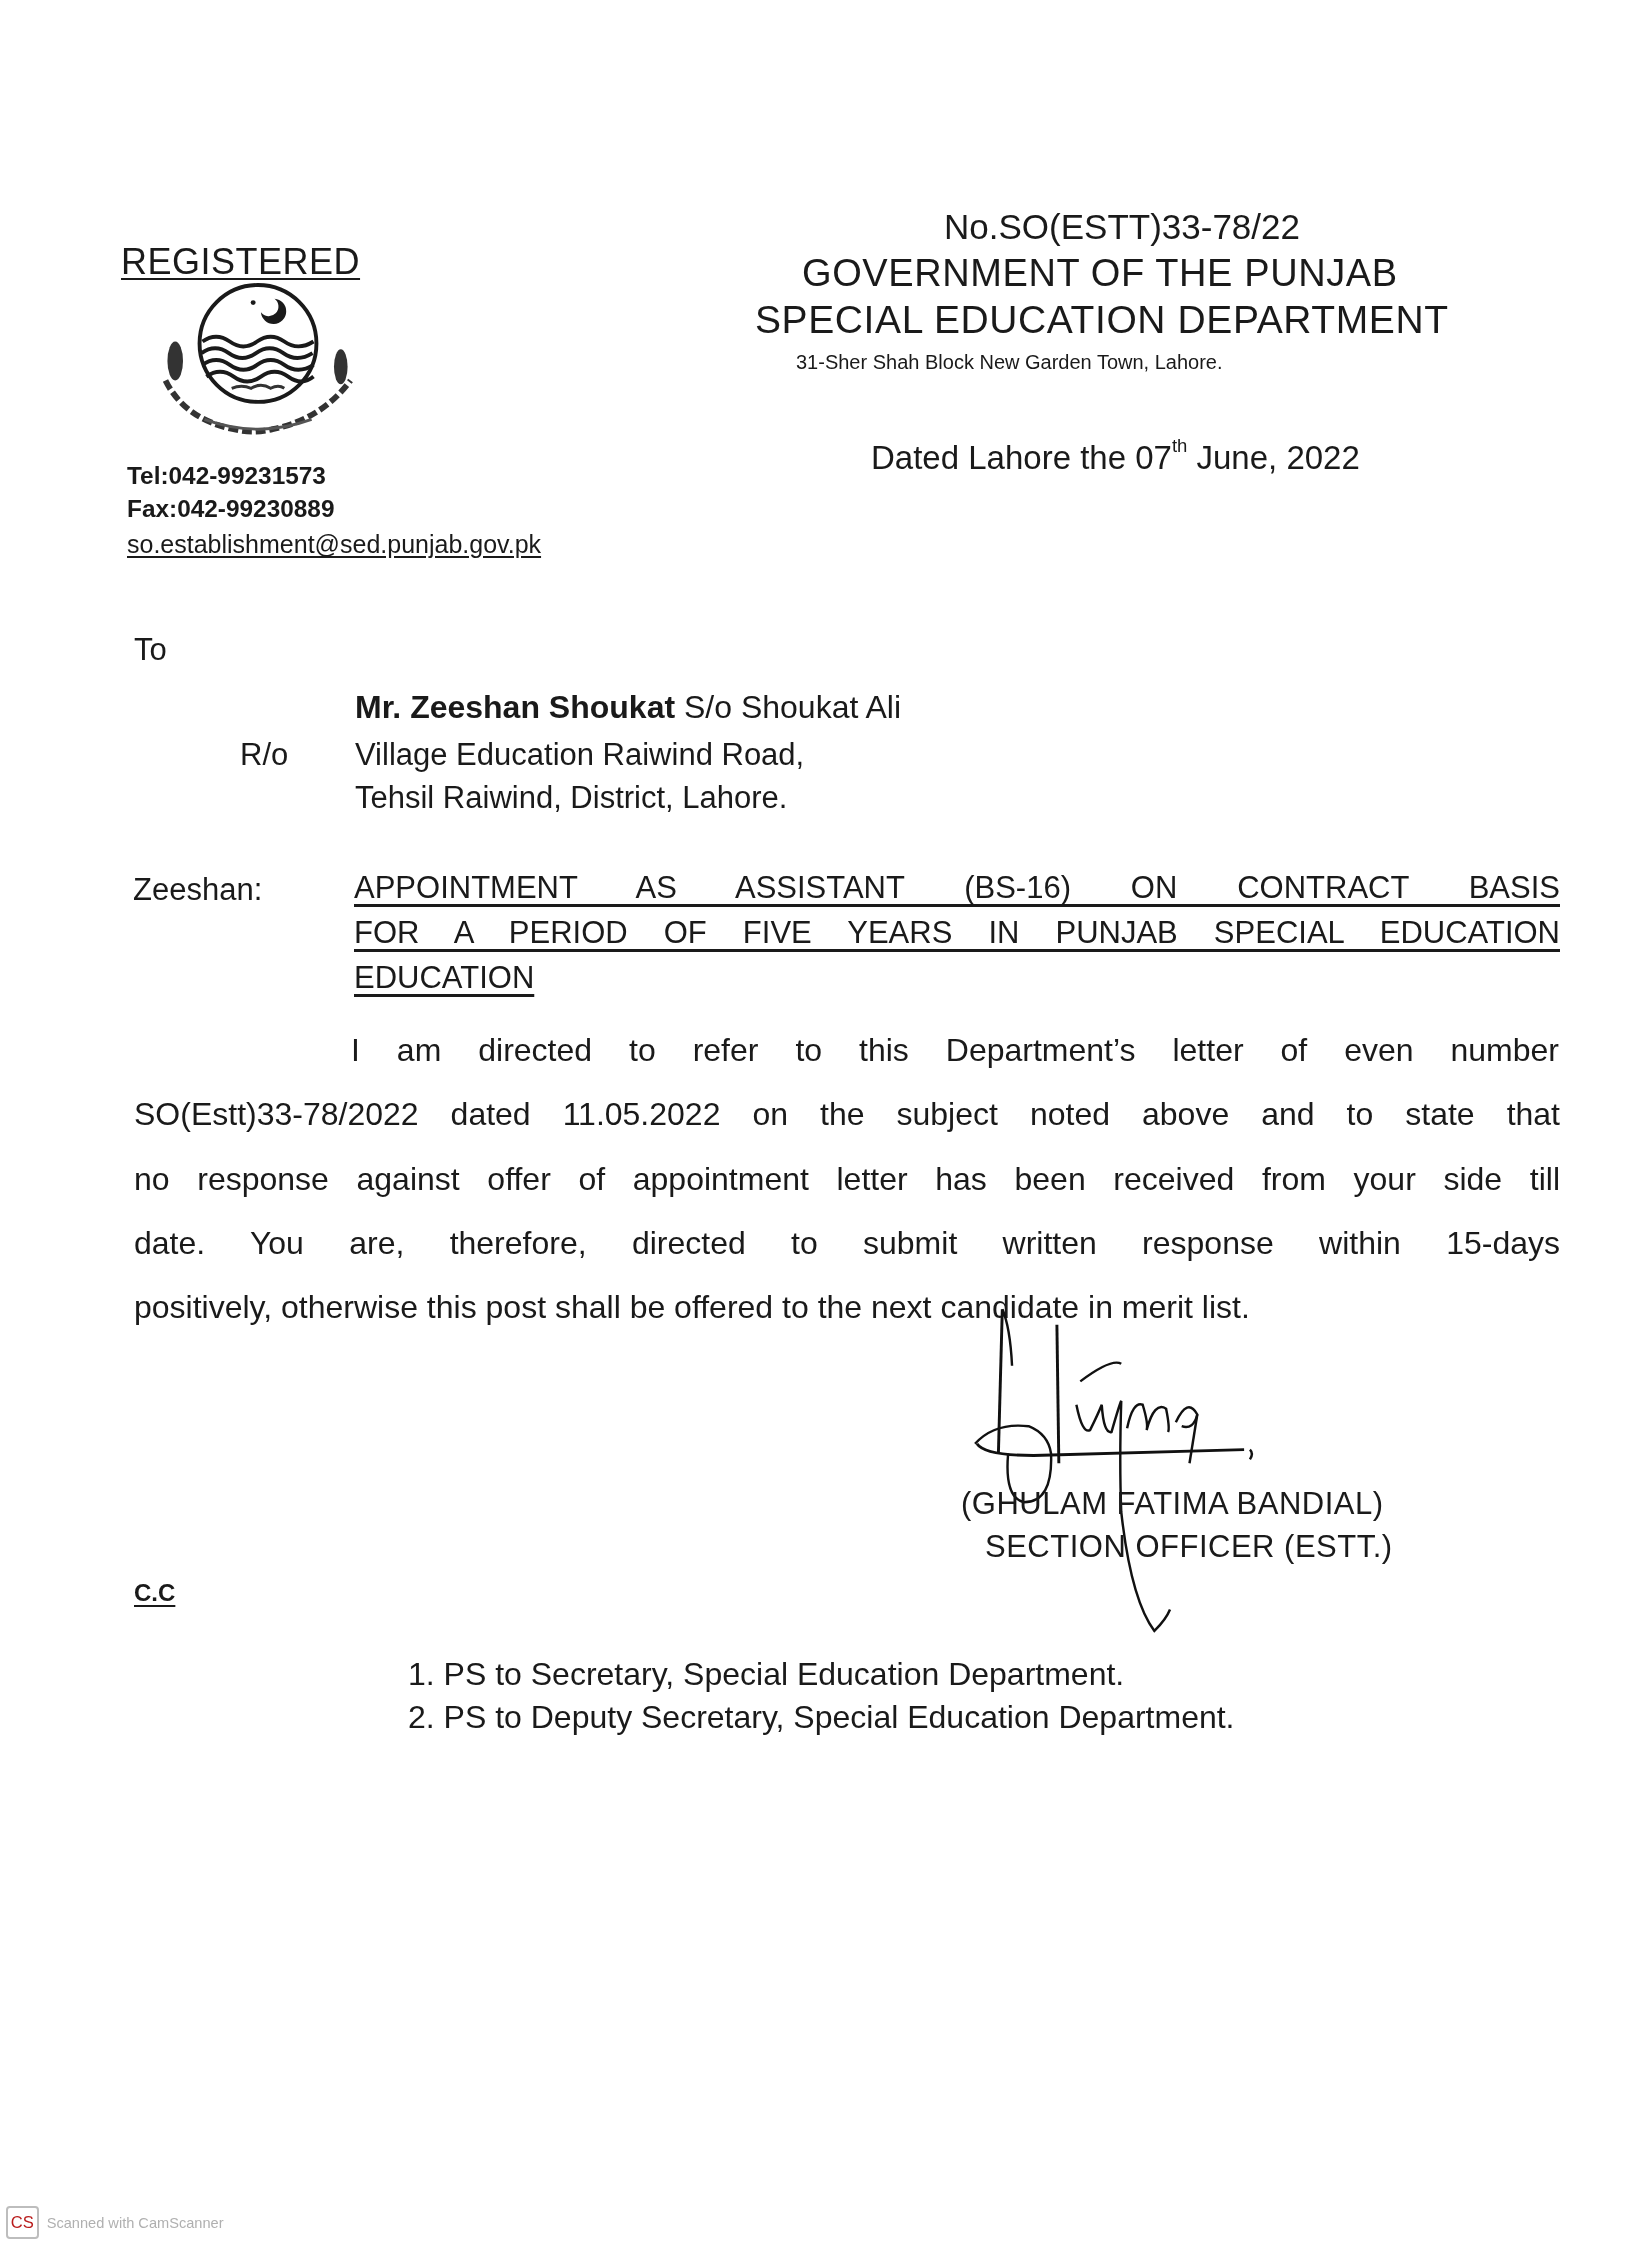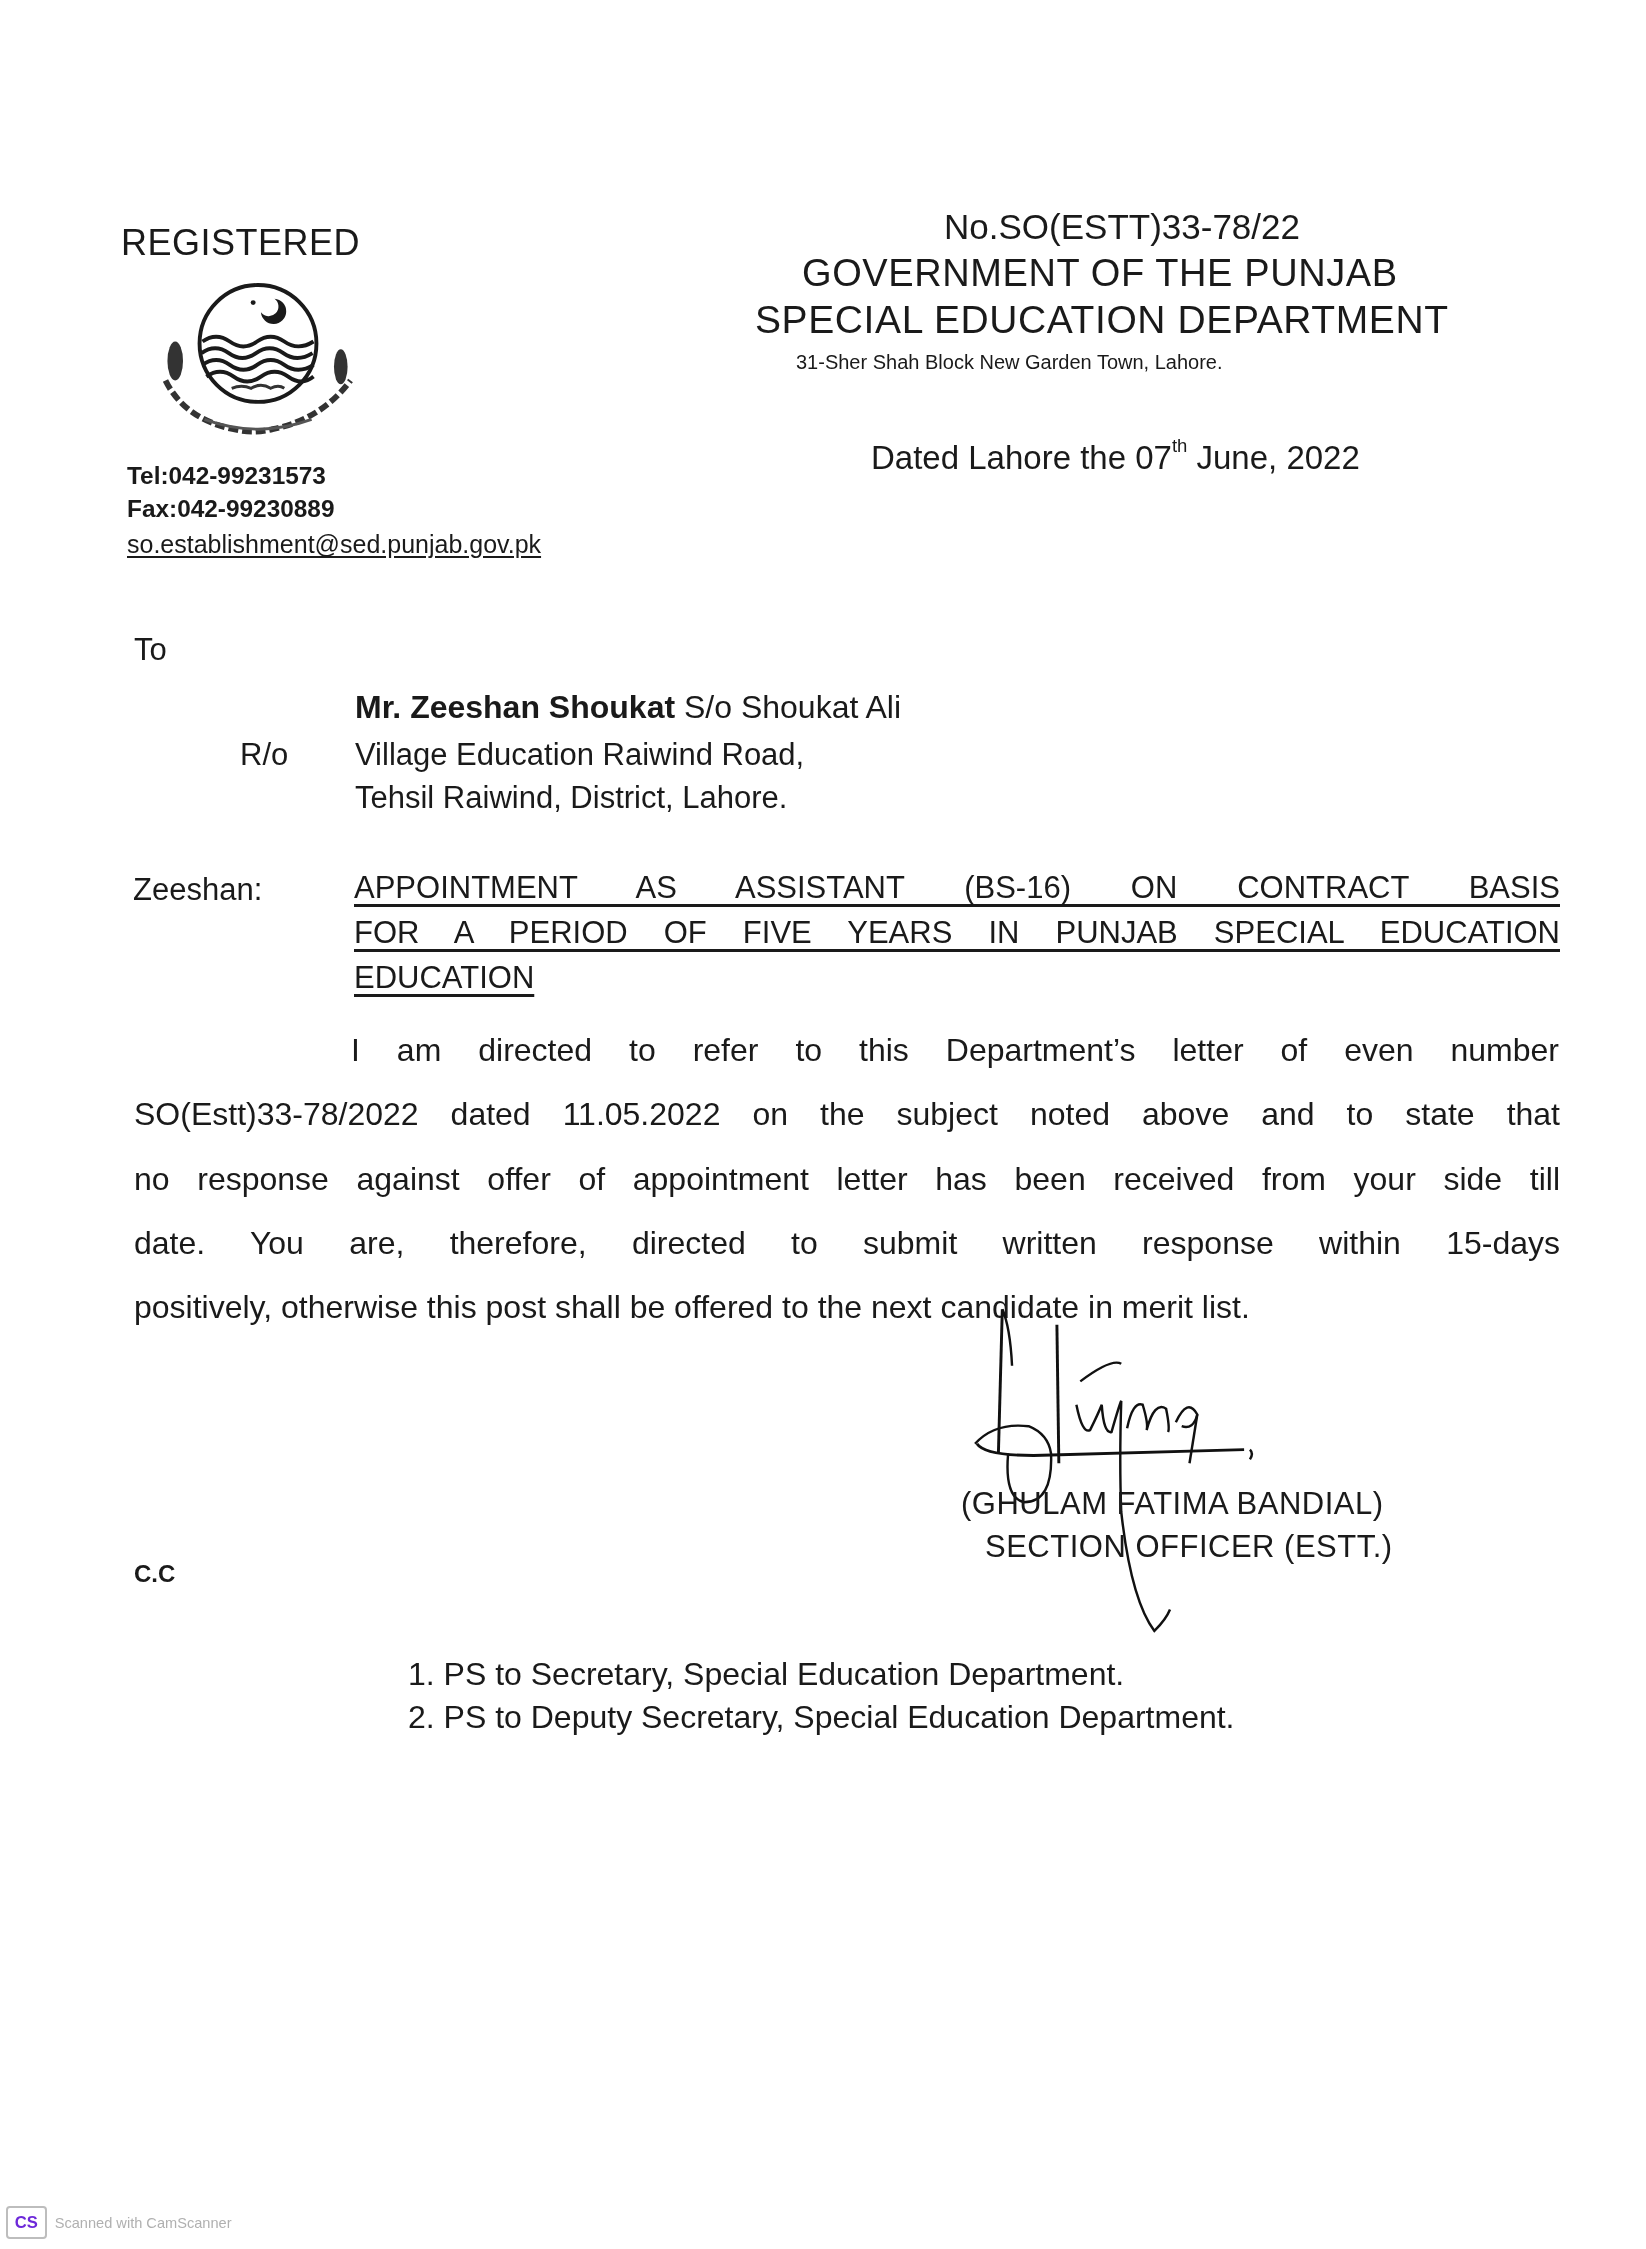--- a/index.html
+++ b/index.html
@@ -1,19 +1,19 @@
 <!DOCTYPE html>
 <html><head>
 <meta charset="utf-8">
 <style>
   html, body { margin:0; padding:0; }
   body { width:1646px; height:2250px; background:#ffffff; position:relative; overflow:hidden;
          font-family:"Liberation Sans", sans-serif; color:#1a1a1a; }
   .abs { position:absolute; white-space:nowrap; }
-  .u { text-underline-offset:3.9px; text-decoration-thickness:2px; }
+  .u { text-decoration:underline; text-underline-offset:3.9px; text-decoration-thickness:2px;margin-top:19px; }
   .reg { left:121px; top:222px; font-size:36px; letter-spacing:0.5px; }
   .contact { left:127px; font-size:24.4px; font-weight:bold; }
   .email { left:127px; top:530px; font-size:25px; text-decoration:underline; text-underline-offset:2.9px; }
   .hdr-no { left:944px; top:207px; font-size:35px; }
   .hdr-gov { left:802px; top:252px; font-size:38px; letter-spacing:0.6px; }
   .hdr-dept { left:755px; top:298px; font-size:39px; letter-spacing:0.6px; }
   .hdr-addr { left:796px; top:351px; font-size:20px; }
   .dated { left:871px; top:439px; font-size:33px; }
   .dated sup { font-size:18.5px; vertical-align:top; position:relative; top:-3.9px; }
   .to { left:134px; top:632px; font-size:31px; }
@@ -28,22 +28,22 @@
   .subj2 { top:915px; width:1206px; text-align:justify; text-align-last:justify; }
   .subj3 { top:960px; }
   .para { left:134px; font-size:32px; width:1426px; text-align:justify; text-align-last:justify; }
   .para.first { left:351px; width:1208px; }
   .para.last { text-align-last:left; }
   .sig-name { left:961px; top:1486px; font-size:31px; letter-spacing:0.5px; }
   .sig-title { left:985px; top:1529px; font-size:31px; letter-spacing:0.5px; }
   .cc { left:134px; top:1560px; font-size:24px; font-weight:bold; }
   .cc-item { left:408px; font-size:32px;text-align:center; }
   .footer { left:5.9px; top:2206px; font-size:14.6px; color:#b0b0b0; display:flex; align-items:center; gap:7.8px; }
-  .cs-icon { width:41px; height:33px; border:2.9px solid #bdbdbd; border-radius:3.9px; box-sizing:border-box;
-             color:#6d28d9; font-weight:bold; font-size:16.6px; display:flex; align-items:center; justify-content:center; }
+  .cs-icon { width:33px; height:33px; border:2.9px solid #bdbdbd; border-radius:3.9px; box-sizing:border-box;
+             color:#b91c1c; font-weight:normal; font-size:16.6px; display:flex; align-items:center; justify-content:center; }
   svg { position:absolute; overflow:visible; }
 </style>
 </head>
 <body>
 
 <div class="abs reg u">REGISTERED</div>
 
 <svg style="left:146px; top:283px;" width="224" height="156" viewBox="0 0 230 160">
   <circle cx="115" cy="62" r="60" fill="none" stroke="#1a1a1a" stroke-width="4"></circle>
   <path d="M118 30 a13 13 0 1 0 14 -14 a10 10 0 1 1 -14 14z" fill="#1a1a1a"></path>

